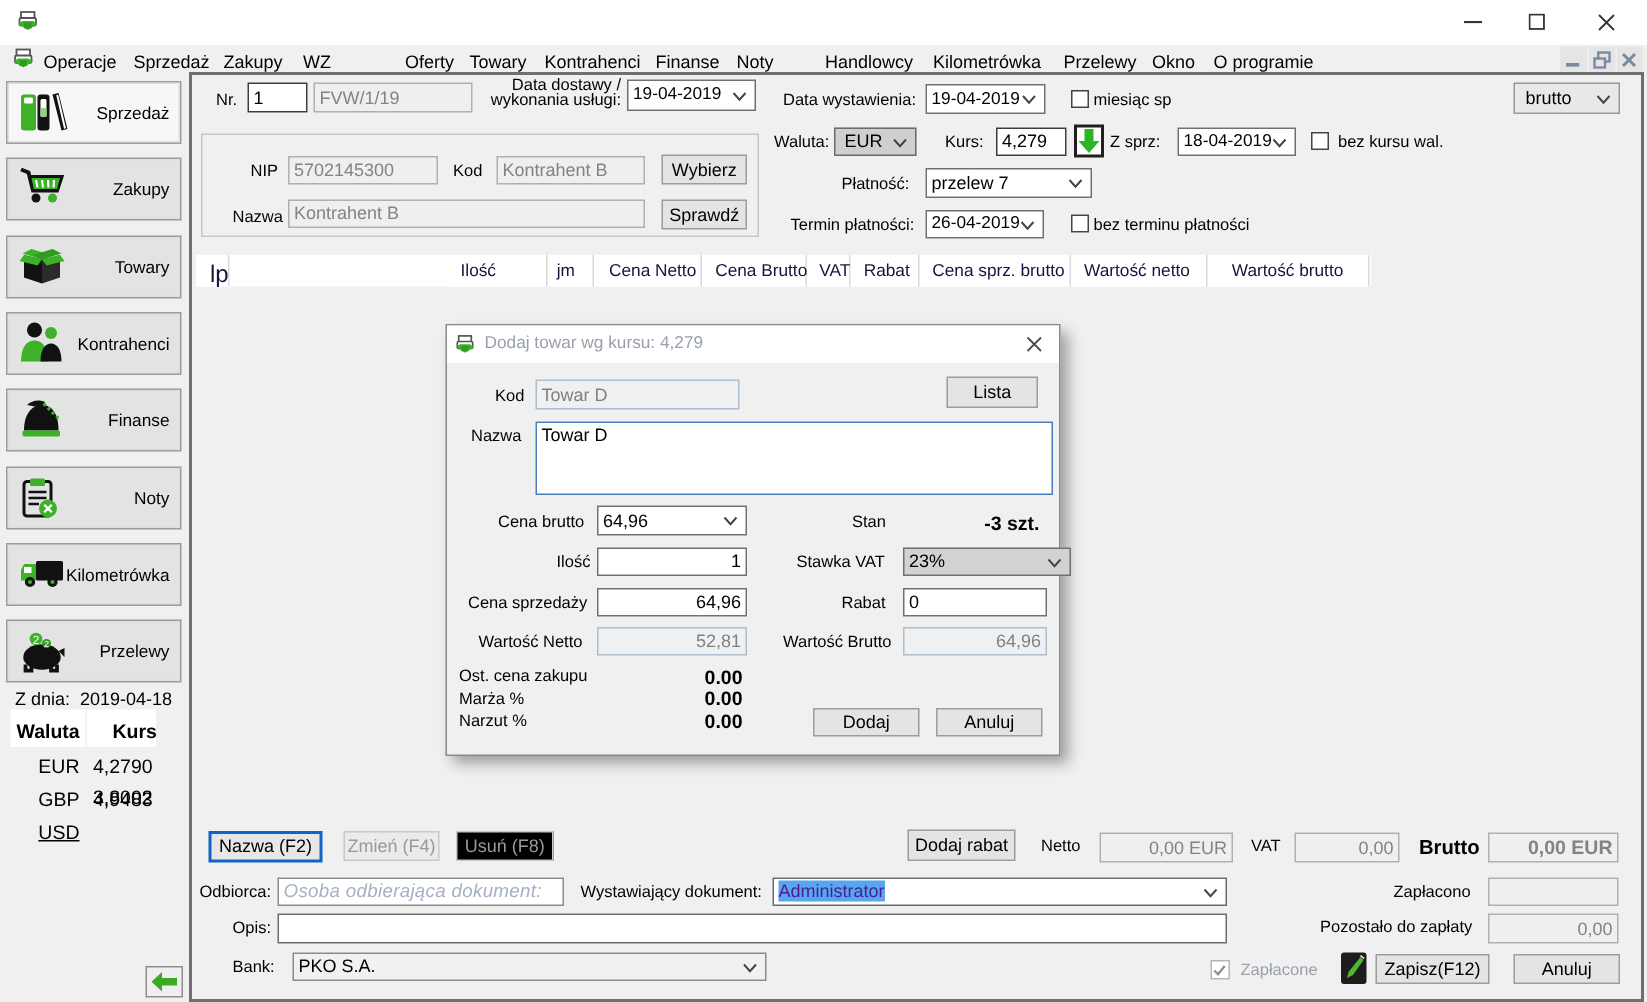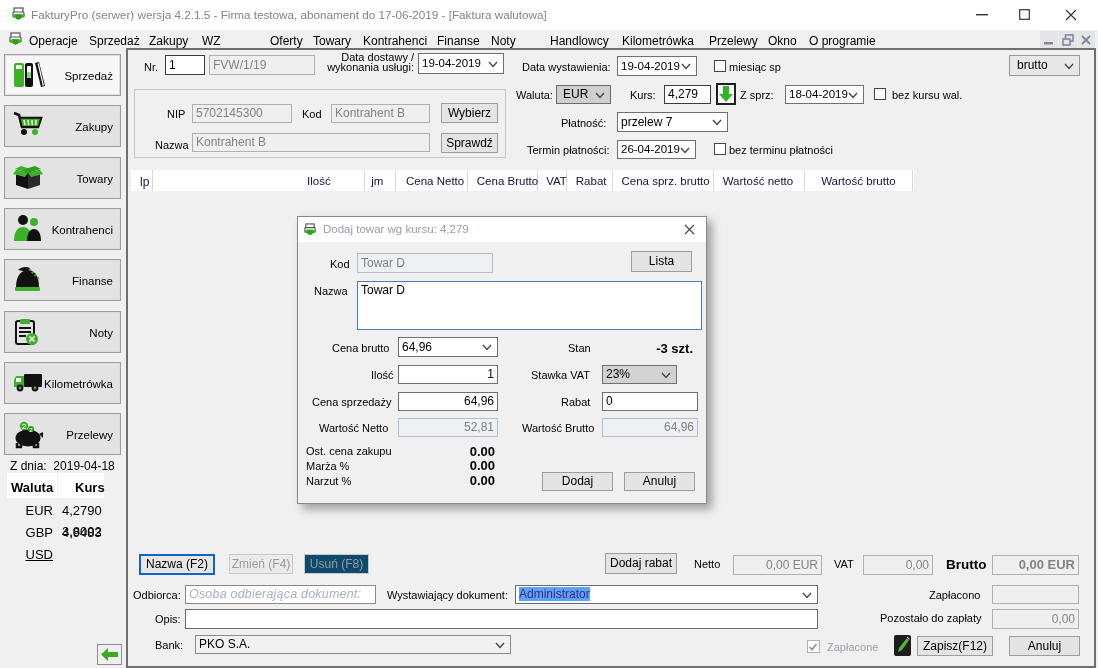--- a/index.html
+++ b/index.html
@@ -18,21 +18,20 @@
 </head>
 <body>
 
 <div class="abs" style="left:0;top:0;width:1098px;height:30px;background:#ffffff;">
   <svg class="abs" style="left:11px;top:7px;" width="15" height="15" viewBox="0 0 15 15">
     <rect x="3" y="1" width="9" height="6" fill="#fff" stroke="#555" stroke-width="1.2"></rect>
     <rect x="2" y="5" width="11" height="5" rx="1" fill="#fff" stroke="#555" stroke-width="1.2"></rect>
     <path d="M1 9 L7.5 13 L14 9 L11 7 L4 7 Z" fill="#3db229"></path>
     <rect x="5" y="8" width="5" height="4" fill="#2f9c1e"></rect>
   </svg>
-  <span class="lbl" style="left:31px;top:8px;color:#848484;font-size:11.7px;">FakturyPro (serwer) wersja 4.2.1.5 - Firma testowa, abonament do 17-06-2019 - [Faktura walutowa]</span>
 
   <svg class="abs" style="left:976px;top:14px;" width="12" height="2">
       <rect width="12" height="1.4" fill="#333"></rect>
     </svg>
   <svg class="abs" style="left:1019px;top:9px;" width="11" height="11">
       <rect x="0.7" y="0.7" width="9.6" height="9.6" fill="none" stroke="#333" stroke-width="1.2"></rect>
     </svg>
   <svg class="abs" style="left:1065px;top:9px;" width="12" height="12">
       <path d="M1 1 L11 11 M11 1 L1 11" stroke="#333" stroke-width="1.2"></path>
     </svg>
@@ -235,21 +234,21 @@
 
 <span class="lbl" style="left:527px;top:144px;">Termin płatności:</span>
 <div class="inp" style="left:617px;top:140px;width:79px;height:19px;font-size:11.5px;">26-04-2019<svg class="chev" viewBox="0 0 10 7">
       <path d="M1 1 L5 5.5 L9 1" stroke="#444" stroke-width="1.3" fill="none"></path>
     </svg></div>
 <div class="cb" style="left:714px;top:143px;"></div>
 <span class="lbl" style="left:729px;top:144px;">bez terminu płatności</span>
 
 <div id="thead" class="abs" style="left:131px;top:170px;width:783px;height:21px;background:#fff;color:#14143c;">
     <div class="abs" style="left: 0px; top: 0px; width: 21.5px; height: 21px; background: rgb(255, 255, 255); border-right: 1px solid rgb(217, 217, 217);">
-      <span style="position:absolute;left:9px;top:4.5px;white-space:nowrap;font-size:12px;">lp</span>
+      <span style="position:absolute;left:9px;top:4.5px;white-space:nowrap;font-size:16px;">lp</span>
     </div>
     <div class="abs" style="left: 170px; top: 0px; width: 63.6px; height: 21px; background: rgb(255, 255, 255); border-right: 1px solid rgb(217, 217, 217);">
       <span style="position:absolute;left:6px;top:4.5px;white-space:nowrap;font-size:11.5px;">Ilość</span>
     </div>
     <div class="abs" style="left: 234.6px; top: 0px; width: 30.4px; height: 21px; background: rgb(255, 255, 255); border-right: 1px solid rgb(217, 217, 217);">
       <span style="position:absolute;left:5.6px;top:4.5px;white-space:nowrap;font-size:11.5px;">jm</span>
     </div>
     <div class="abs" style="left: 266px; top: 0px; width: 70.8px; height: 21px; background: rgb(255, 255, 255); border-right: 1px solid rgb(217, 217, 217);">
       <span style="position:absolute;left:9px;top:4.5px;white-space:nowrap;font-size:11.5px;">Cena Netto</span>
     </div>
@@ -268,21 +267,21 @@
     <div class="abs" style="left: 583.7px; top: 0px; width: 90.5px; height: 21px; background: rgb(255, 255, 255); border-right: 1px solid rgb(217, 217, 217);">
       <span style="position:absolute;left:8px;top:4.5px;white-space:nowrap;font-size:11.5px;">Wartość netto</span>
     </div>
     <div class="abs" style="left: 675.2px; top: 0px; width: 106.8px; height: 21px; background: rgb(255, 255, 255); border-right: 1px solid rgb(217, 217, 217);">
       <span style="position:absolute;left:15px;top:4.5px;white-space:nowrap;font-size:11.5px;">Wartość brutto</span>
     </div>
   </div>
 
 <div class="btn" style="left:139px;top:554px;width:76px;height:21px;line-height:17px;border:2px solid #0f64c8;background:#e7e7e7;">Nazwa (F2)</div>
 <div class="btn" style="left:229px;top:554px;width:64px;height:20px;line-height:18px;background:#ebebeb;border-color:#c8c8c8;color:#9a9a9a;">Zmień (F4)</div>
-<div class="btn" style="left:304px;top:554px;width:65px;height:20px;line-height:18px;background:#0c4a6e;border-color:#c8c8c8;color:#9a9a9a;">Usuń (F8)</div>
+<div class="btn" style="left:304px;top:554px;width:65px;height:20px;line-height:18px;background:#000000;border-color:#c8c8c8;color:#9a9a9a;">Usuń (F8)</div>
 <div class="btn" style="left:605px;top:553px;width:72px;height:21px;line-height:19px;">Dodaj rabat</div>
 <span class="lbl" style="left:694px;top:558px;">Netto</span>
 <div class="inp dis rt" style="left:733px;top:555px;width:89px;height:20px;line-height:18px;">0,00 EUR</div>
 <span class="lbl" style="left:834px;top:558px;">VAT</span>
 <div class="inp dis rt" style="left:863px;top:555px;width:70px;height:20px;line-height:18px;">0,00</div>
 <span class="lbl" style="left:946px;top:557px;font-size:13.5px;font-weight:bold;">Brutto</span>
 <div class="inp dis rt" style="left:992px;top:555px;width:87px;height:20px;line-height:18px;font-weight:bold;font-size:13px;">0,00 EUR</div>
 
 <span class="lbl" style="left:133px;top:589px;">Odbiorca:</span>
 <div class="inp" style="left:185px;top:585px;width:191px;height:19px;border-color:#8a8a8a;color:#a5b0c2;font-style:italic;font-size:12.5px;letter-spacing:0.2px;">Osoba odbierająca dokument:</div>
@@ -340,21 +339,21 @@
   <span class="lbl" style="left:34px;top:125px;">Cena brutto</span>
   <div class="inp" style="left:100px;top:120px;width:100px;height:20px;line-height:18px;">64,96<svg class="chev" viewBox="0 0 10 7">
         <path d="M1 1 L5 5.5 L9 1" stroke="#444" stroke-width="1.3" fill="none"></path>
       </svg></div>
   <span class="lbl" style="left:270px;top:125px;">Stan</span>
   <span class="lbl rt" style="left:339px;top:124px;width:56px;font-weight:bold;font-size:13px;">-3 szt.</span>
 
   <span class="lbl" style="left:73px;top:152px;">Ilość</span>
   <div class="inp rt" style="left:100px;top:148px;width:100px;height:19px;">1</div>
   <span class="lbl" style="left:233px;top:152px;">Stawka VAT</span>
-  <div class="inp" style="left:304px;top:148px;width:75px;height:19px;background:#d2d2d2;">23%<svg class="chev" viewBox="0 0 10 7">
+  <div class="inp" style="left:304px;top:148px;width:112px;height:19px;background:#d2d2d2;">23%<svg class="chev" viewBox="0 0 10 7">
         <path d="M1 1 L5 5.5 L9 1" stroke="#444" stroke-width="1.3" fill="none"></path>
       </svg></div>
 
   <span class="lbl" style="left:14px;top:179px;">Cena sprzedaży</span>
   <div class="inp rt" style="left:100px;top:175px;width:100px;height:19px;">64,96</div>
   <span class="lbl" style="left:263px;top:179px;">Rabat</span>
   <div class="inp" style="left:304px;top:175px;width:96px;height:19px;">0</div>
 
   <span class="lbl" style="left:21px;top:205px;">Wartość Netto</span>
   <div class="inp rt" style="left:100px;top:201px;width:100px;height:19px;background:#eef0f2;border-color:#aebecd;color:#808080;">52,81</div>

